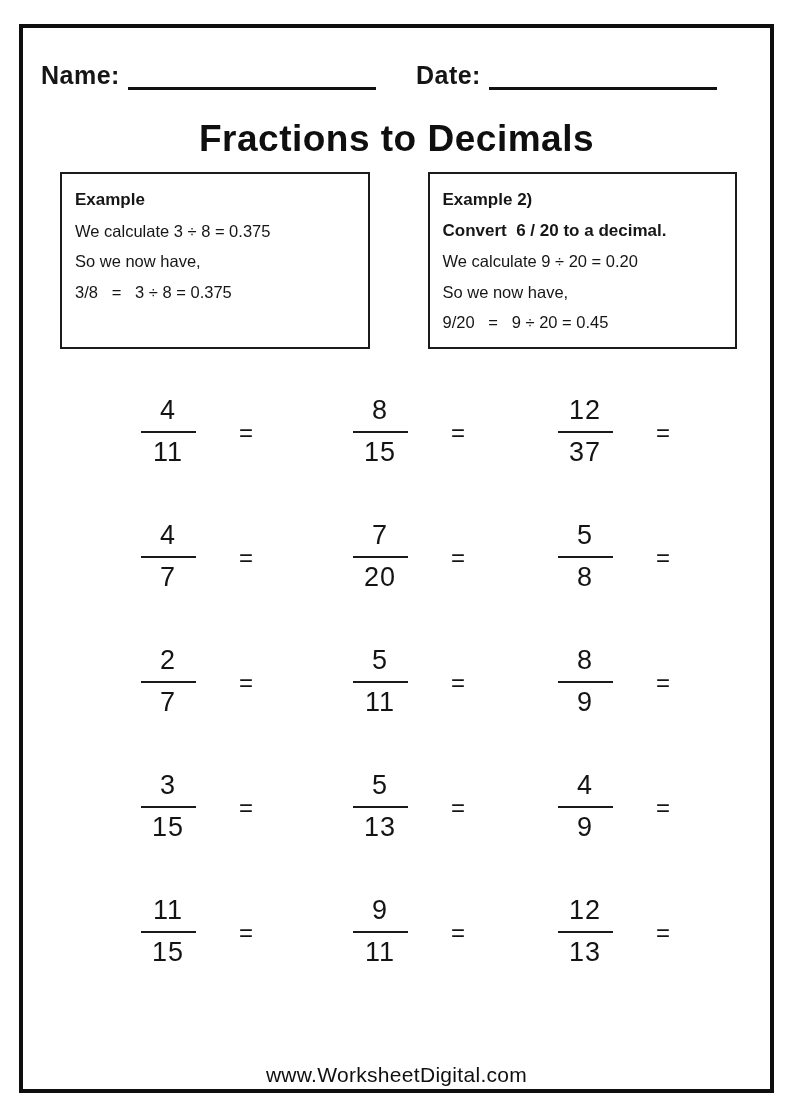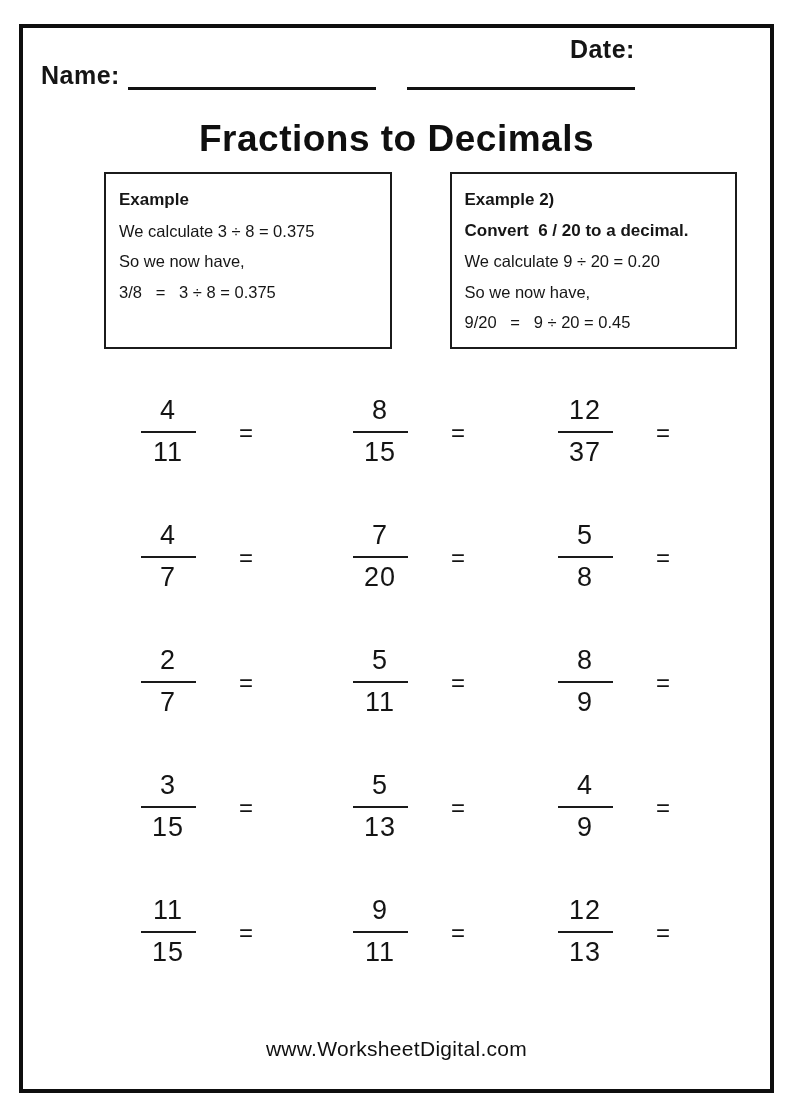--- a/index.html
+++ b/index.html
@@ -26,41 +26,40 @@
   }
   .field-group { display: flex; align-items: flex-end; font-weight: bold; }
   .field-label { font-size: 25px; color: #151515; letter-spacing: 0.5px; }
   .write-line {
     display: inline-block;
     border-bottom: 3px solid #111;
     height: 26px;
     margin-left: 8px;
   }
   .name-line { width: 248px; }
-  .date-group { margin-left: 23px; flex-direction: column; }
+  .date-group { margin-left: 40px; }
   .date-line { width: 228px; }
 
   
   .title {
     text-align: center;
     font-size: 37px;
     font-weight: 600;
     letter-spacing: 0.5px;
     color: #0f0f0f;
     margin-top: 28px;
     height: 52px;
   }
 
   
   .examples {
     display: flex;
     padding: 0 33px 5px 37px;
     gap: 58px;
     margin-top: 2px;
-    margin-left: 44px;
   }
   .example-box {
     border: 2px solid #1b1b1b;
     width: 313px;
     height: 177px;
     padding: 11px 13px 0 13px;
     background: #fff;
   }
   .ex-line {
     font-size: 16.5px;
@@ -108,21 +107,21 @@
     font-size: 24px;
     color: #141414;
     margin-left: 12px;
     margin-top: 2px;
   }
 
   
   .footer {
     position: absolute;
     left: 0; right: 0;
-    bottom: 28px;
+    bottom: 2px;
     text-align: center;
     font-size: 21px;
     color: #101010;
     letter-spacing: 0.3px;
   }
 </style>
 </head>
 <body>
 
 <div class="frame">

